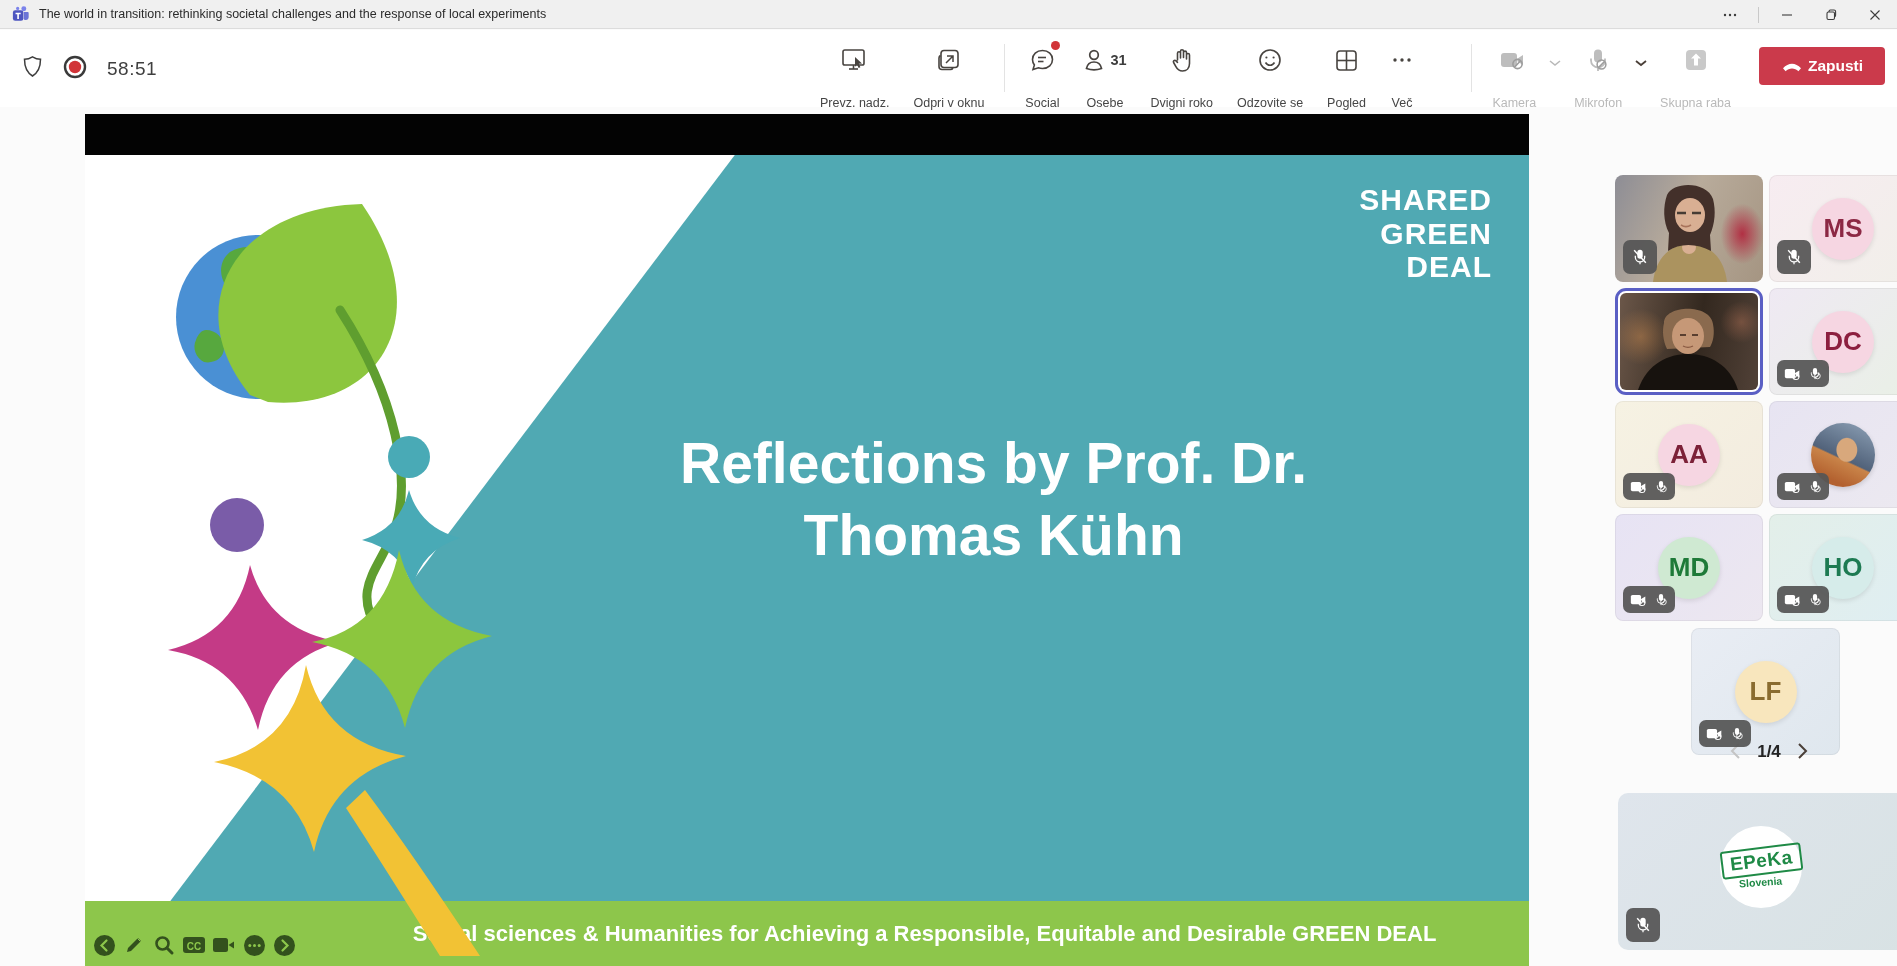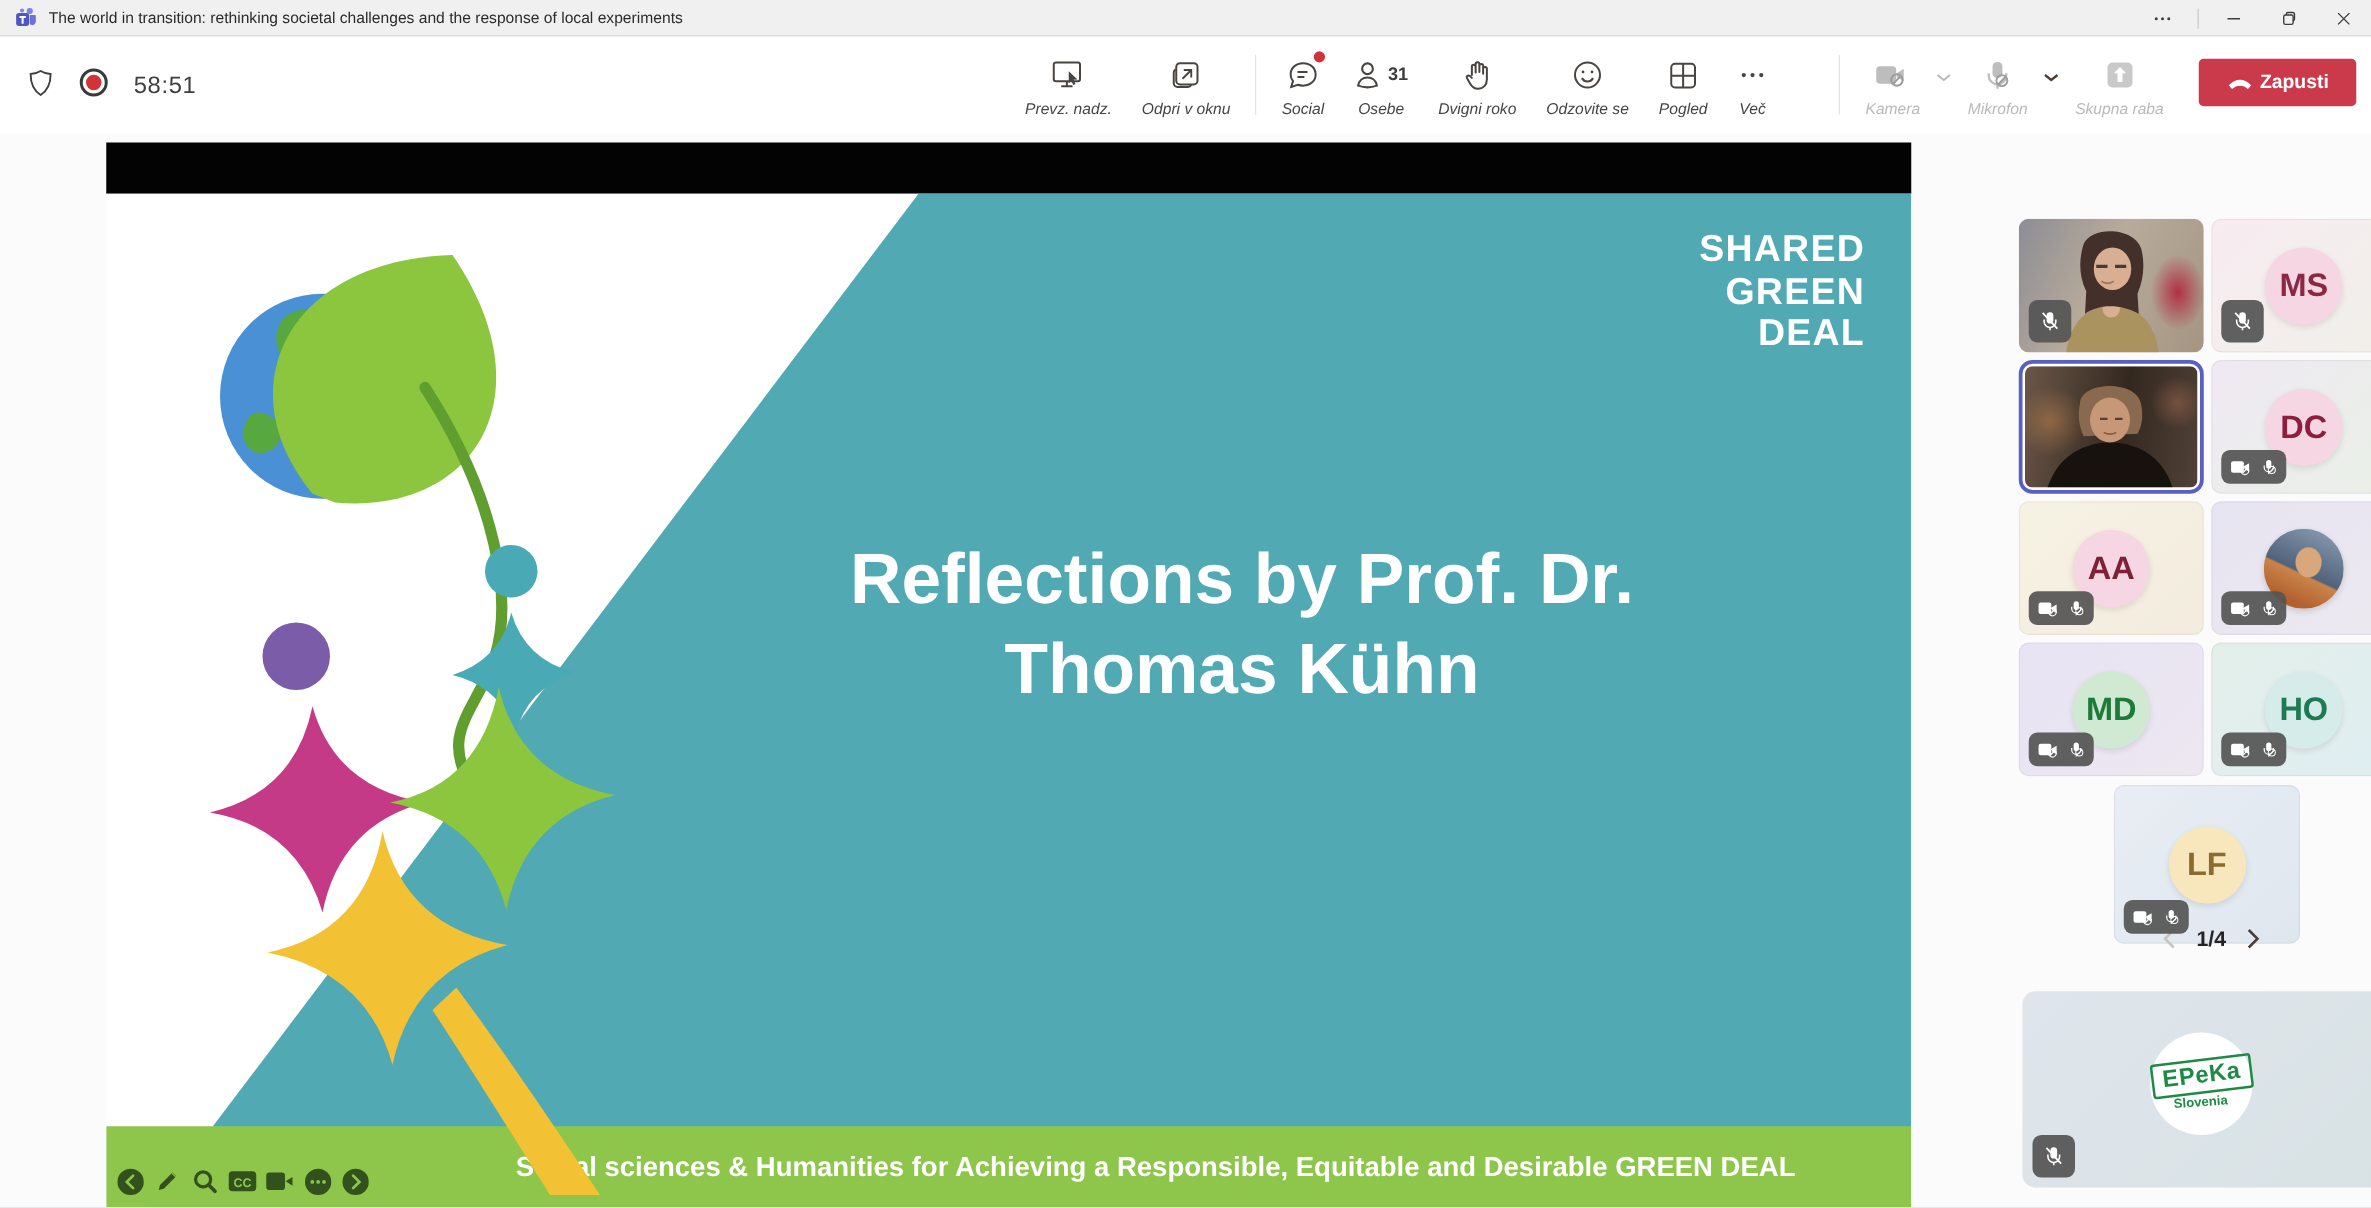--- a/index.html
+++ b/index.html
@@ -16,21 +16,21 @@
   .win-btn { width:44px; height:29px; display:flex; align-items:center; justify-content:center; color:#3c3c3c; }
   .win-div { width:1px; height:16px; background:#c9c9c9; margin:0 6px; }
 
   
   .toolbar { position:absolute; top:30px; left:0; right:0; height:77px; background:#ffffff; z-index:19; }
   .rec-cluster { position:absolute; left:22px; top:0; height:100%; display:flex; align-items:center; gap:20px; }
   .timer { font-size:19px; color:#3f3f3f; letter-spacing:.5px; }
   .tb-group { position:absolute; left:808px; top:6px; display:flex; align-items:flex-start; }
   .tb-btn { display:flex; flex-direction:column; align-items:center; padding:8px 12px 0 12px; cursor:default; }
   .tb-icon { height:32px; display:flex; align-items:center; justify-content:center; color:#484440; position:relative; }
-  .tb-label { margin-top:4px; font-size:12.5px; color:#454545; white-space:nowrap;font-style:italic; }
+  .tb-label { margin-top:20px; font-size:12.5px; color:#454545; white-space:nowrap; }
   .tb-div { width:1px; height:48px; background:#e3e3e3; margin:8px 8px 0 8px; }
   .tb-right { position:absolute; right:8px; top:6px; display:flex; align-items:flex-start; }
   .tb-btn.disabled .tb-icon { color:#bdbdbd; }
   .tb-label.disabled { color:#b9b9b9; }
   .chev { margin-top:18px; color:#b9b9b9; }
   .chev.dark { color:#4a3f38; }
   .count-badge { font-size:14.5px; font-weight:700; color:#3d3d3d; margin-left:3px; }
   .red-dot { position:absolute; top:-3px; right:-4px; width:9px; height:9px; border-radius:50%; background:#d13438; }
   .leave-btn { margin:11px 4px 0 16px; height:38px; min-width:126px; padding:0 18px; background:#cb3a4b;
                border:none; border-radius:4px; color:#fff; font-size:15.5px; font-weight:700;

